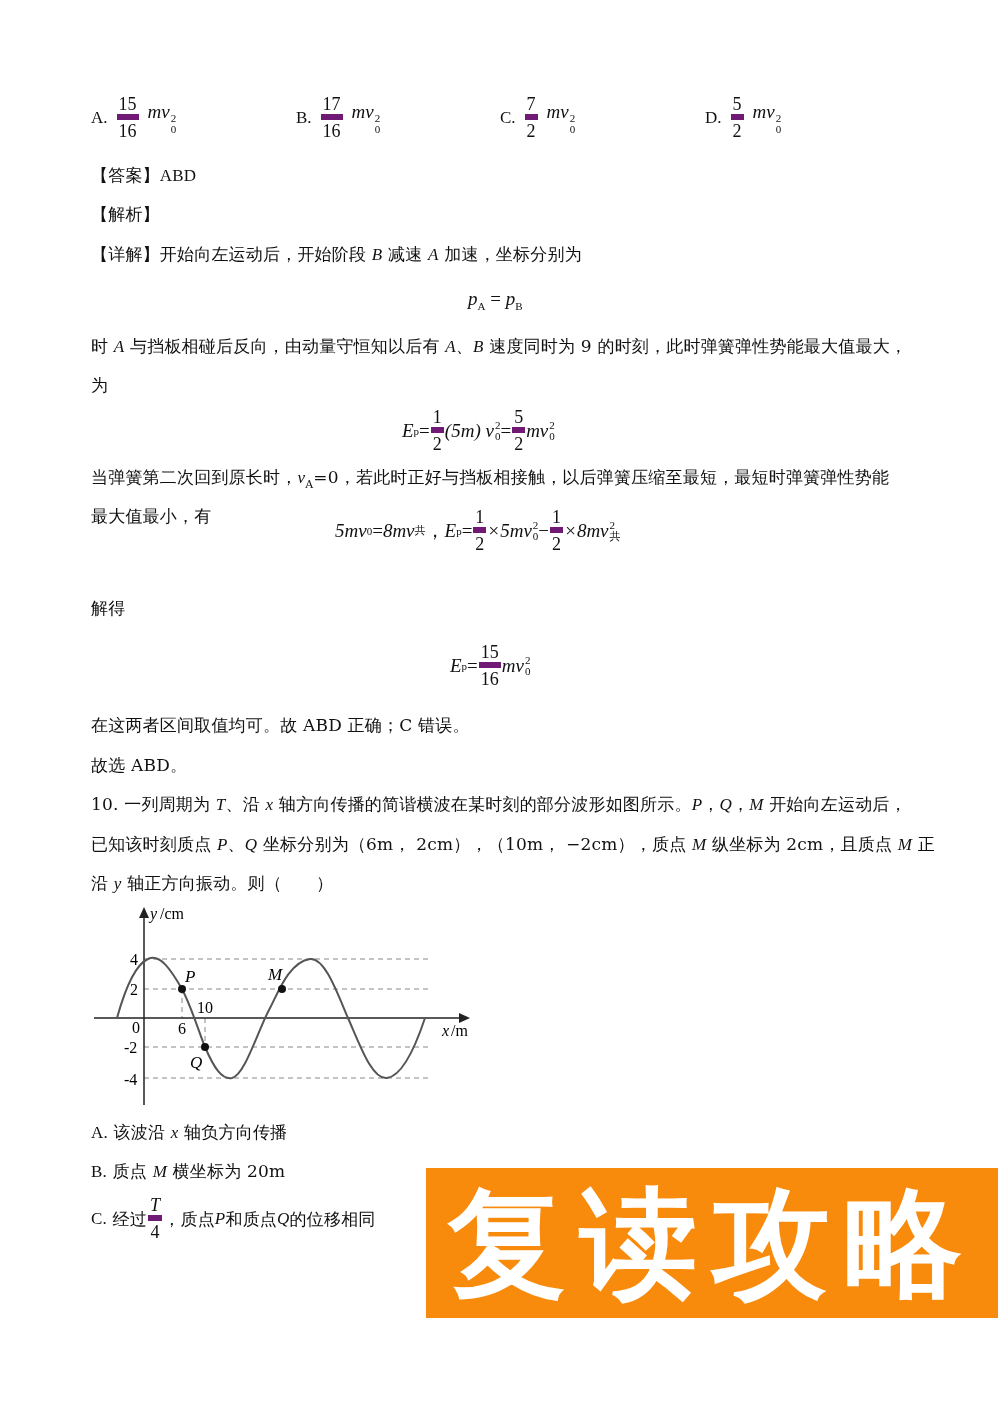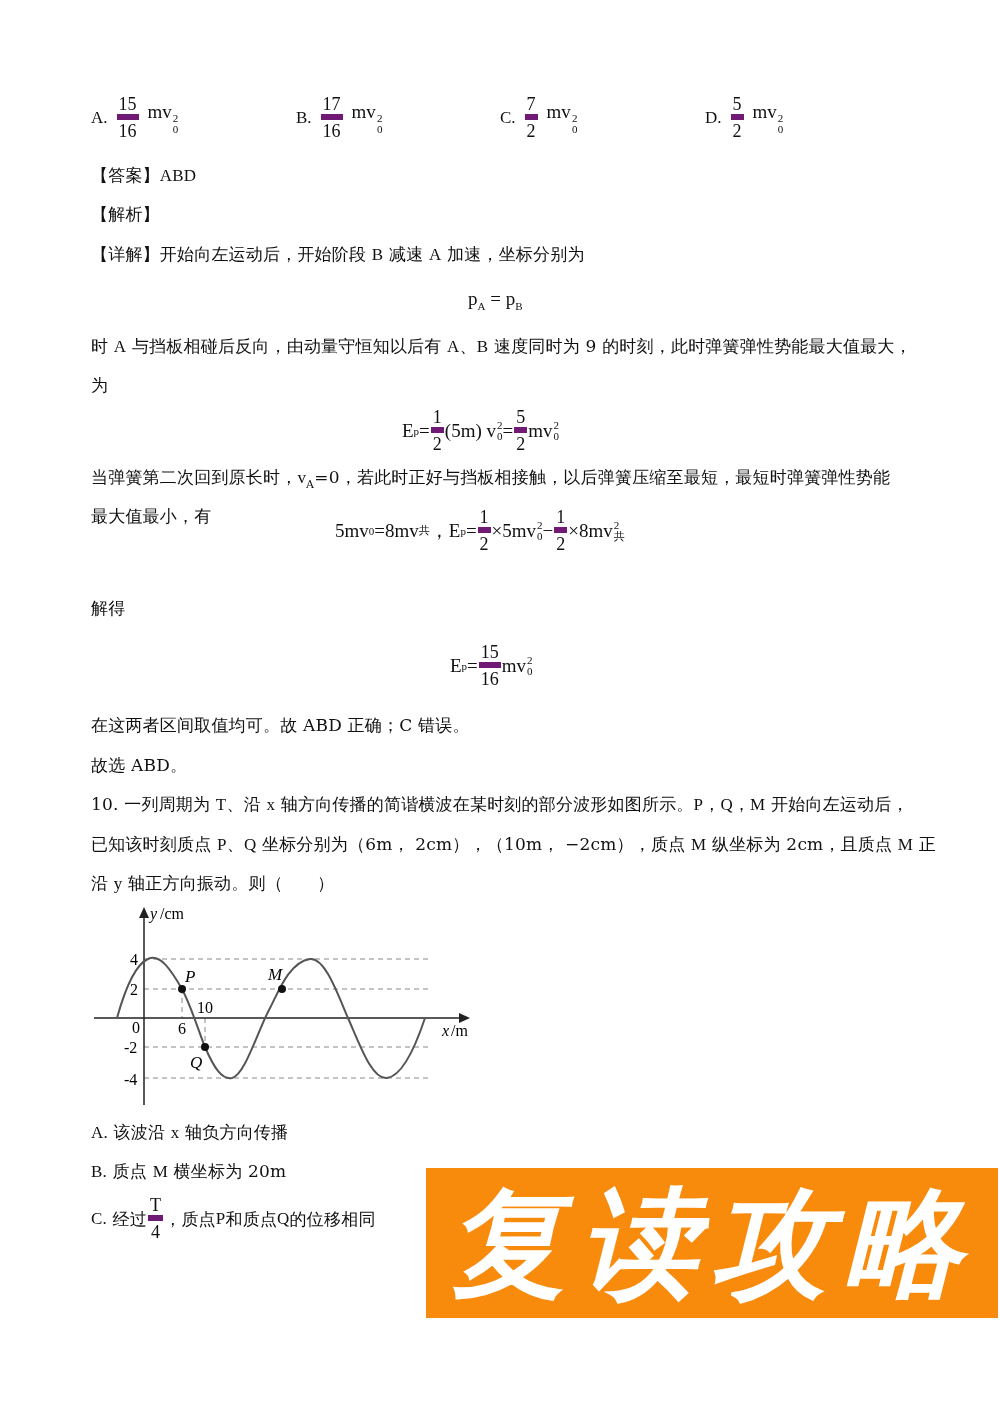--- a/index.html
+++ b/index.html
@@ -1,33 +1,33 @@
 <!DOCTYPE html>
 <html><head>
 <meta charset="utf-8">
 <style>
   html, body { margin: 0; padding: 0; background: #ffffff; }
   body { width: 1000px; height: 1414px; position: relative; overflow: hidden;
          font-family: "DejaVu Serif", "Liberation Serif", serif; color: #111; }
   .abs { position: absolute; }
   .txt { font-size: 17px; line-height: 20px; white-space: nowrap; letter-spacing: 0.2px; }
-  .i { font-family: "Liberation Serif", serif; }
+  .i { font-style: italic; font-family: "Liberation Serif", serif; }
   .lat { font-family: "Liberation Serif", serif; }
   .frac { display: inline-flex; flex-direction: column; align-items: center; vertical-align: middle;
           font-family: "Liberation Serif", serif; font-size: 18px; line-height: 18px; margin: 0 1px; }
   .frac .num { padding: 0 2px 1px; border-bottom: 6px solid #701a75; }
   .frac .den { padding: 2px 2px 0; }
   .math { font-family: "Liberation Serif", serif; font-size: 19px; white-space: nowrap; }
   .sub { font-size: 11px; vertical-align: -5px; font-style: normal; }
   .subsup { display: inline-flex; flex-direction: column; font-size: 11px; line-height: 11px;
             vertical-align: -4px; font-style: normal; margin-left: 1px; }
   .opt { display: flex; align-items: center; gap: 8px; }
   .opt .lbl { font-family: "Liberation Serif", serif; font-size: 17px; }
   .banner { left: 426px; top: 1168px; width: 572px; height: 150px; background: #F88A0C;
-            display: flex; align-items: center; justify-content: center; font-style: italic; }
+            display: flex; align-items: center; justify-content: center; }
   .banner span { color: #ffffff; font-family: "DejaVu Sans", sans-serif; font-weight: bold;
                  font-size: 118px; letter-spacing: 14px; line-height: 1; }
   svg text { font-family: "Liberation Serif", serif; }
 </style>
 </head>
 <body>
 
 <div class="abs opt" style="left:91px; top:95px;">
   <span class="lbl">A.</span>
   <span class="frac">

